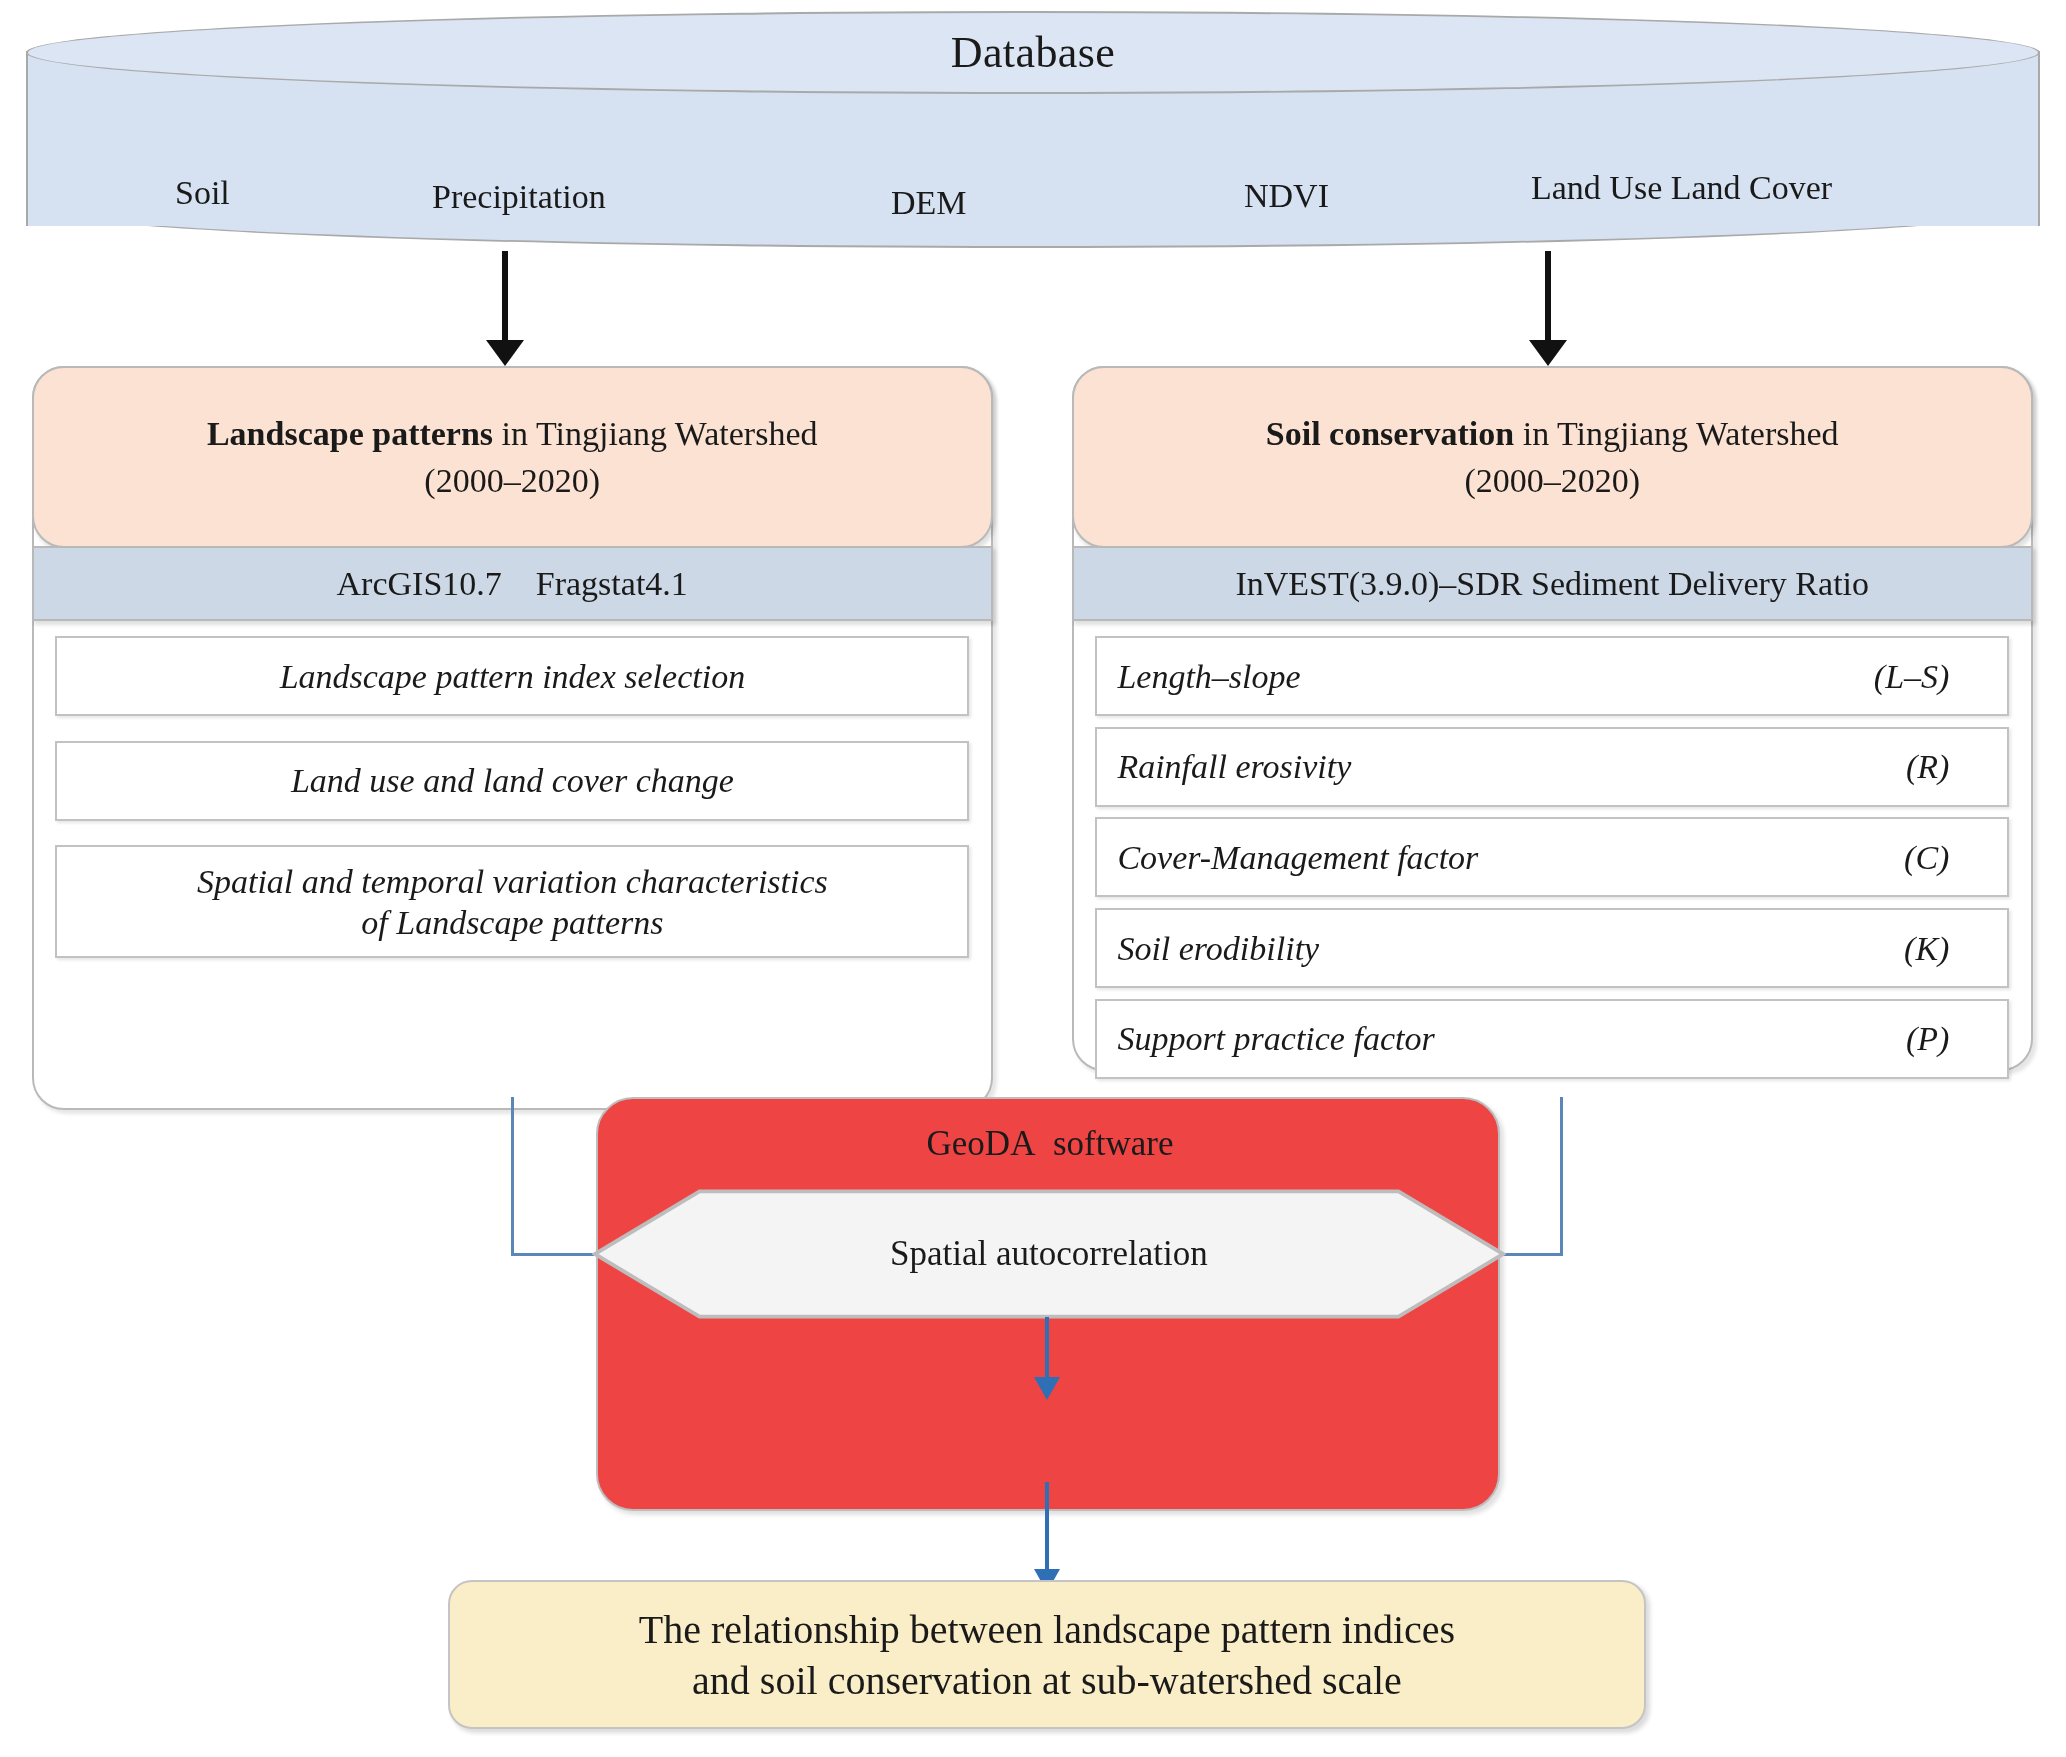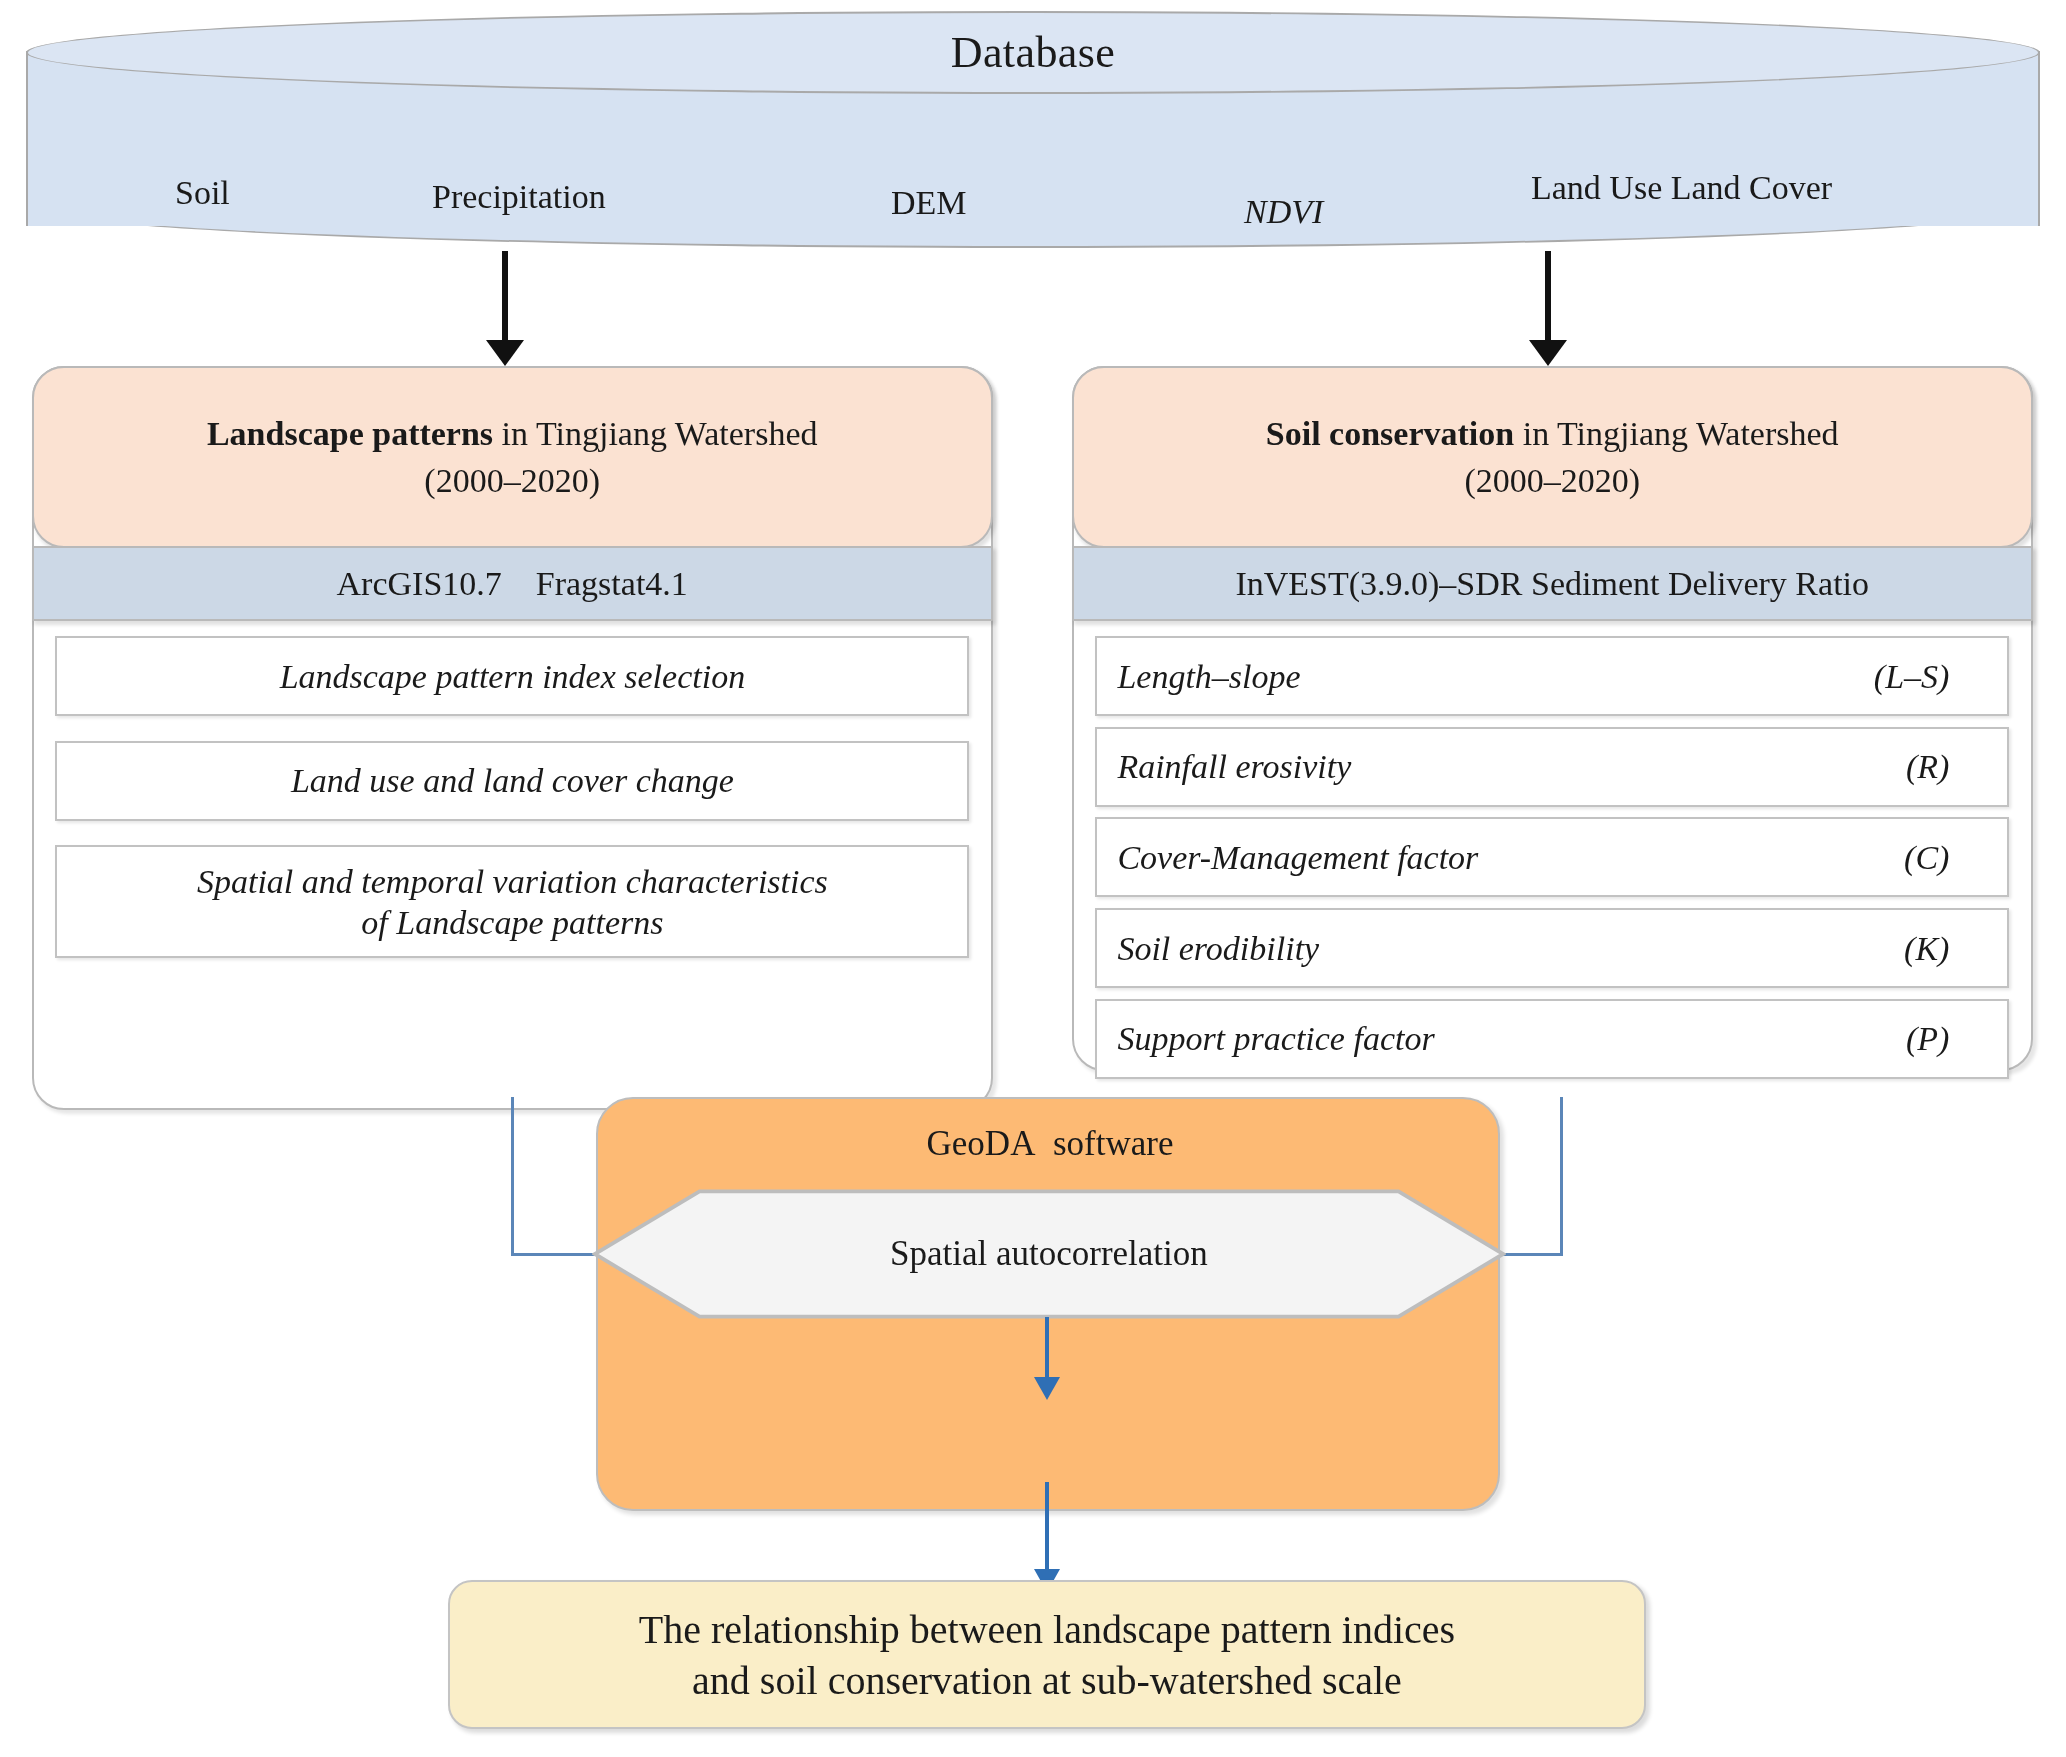--- a/index.html
+++ b/index.html
@@ -72,21 +72,21 @@
   }
   .cyl-label {
     position: absolute;
     font-size: 34px;
     line-height: 38px;
     white-space: nowrap;
   }
   .lbl-soil       { left: 149px;  top: 163px; }
   .lbl-precip     { left: 406px;  top: 167px; }
   .lbl-dem        { left: 865px; top: 173px; }
-  .lbl-ndvi       { left: 1218px; top: 182px; font-style: italic; }
+  .lbl-ndvi       { left: 1218px; top: 166px; }
   .lbl-lulc       { left: 1505px; top: 158px; }
 
   
   .arrow-black {
     position: absolute;
     width: 6.1px;
     background: #111111;
   }
   .arrow-black::after {
     content: "";
@@ -188,21 +188,21 @@
   
   .blue-line { position: absolute; background: #5b86b8; }
 
   
   .geoda {
     position: absolute;
     left: 596px;
     top: 1097px;
     width: 904px;
     height: 414px;
-    background: #fdba74;
+    background: #ef4444;
     border: 2.3px solid #bdbdbd;
     border-radius: 37px;
     box-sizing: border-box;
     box-shadow: 3.1px 3.8px 4.6px rgba(0,0,0,0.12);
   }
   .geoda-title {
     position: absolute;
     left: 0; top: 23px;
     width: 904px;
     text-align: center;

